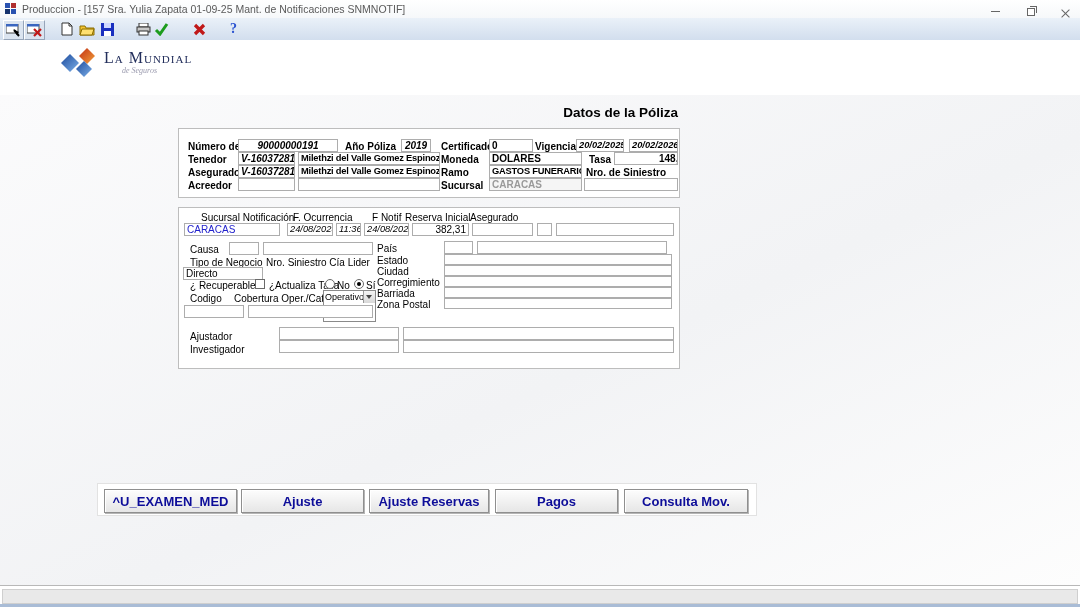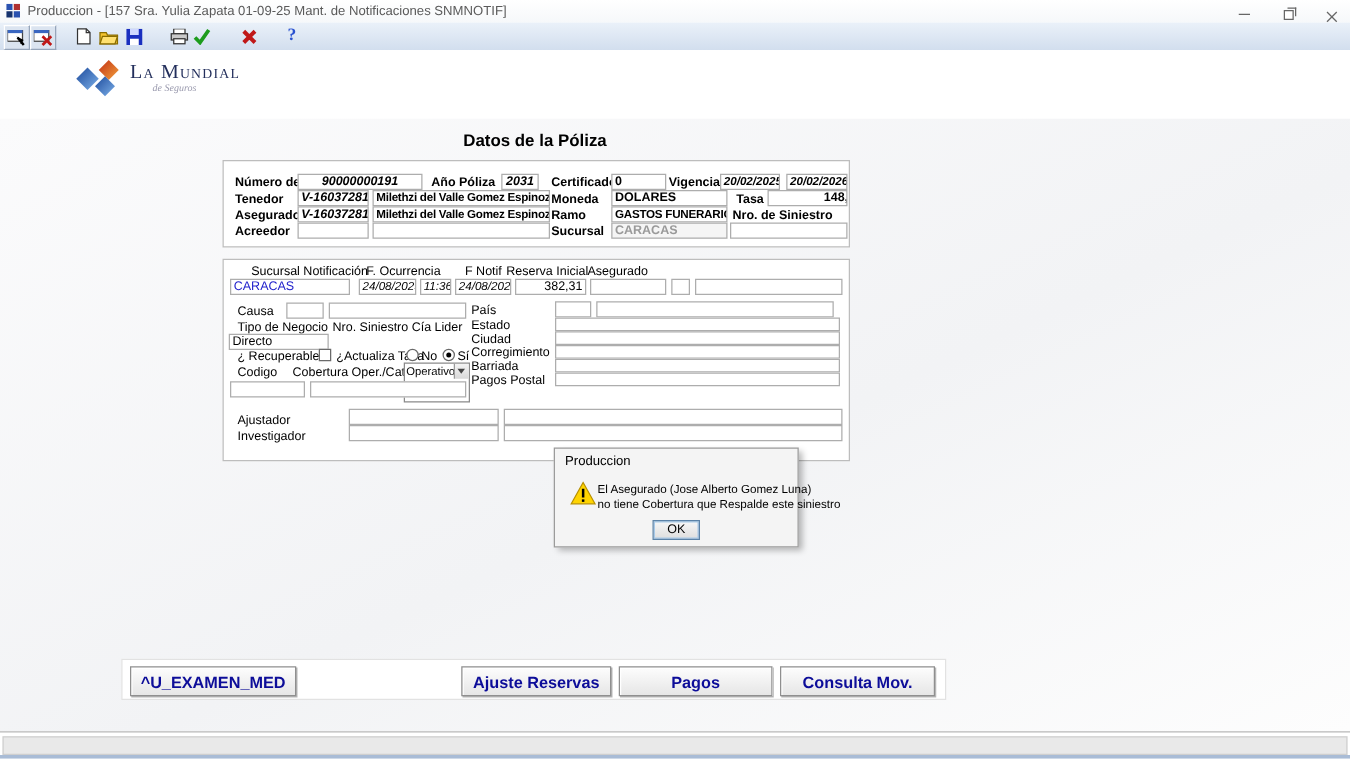--- a/index.html
+++ b/index.html
@@ -20,21 +20,21 @@
   .raised{background:#dbe4f0;border:1px solid;border-color:#ffffff #96a5ba #96a5ba #ffffff;}
   
   #header{left:0;top:40px;width:1080px;height:55px;background:#ffffff;}
   #brand-text{left:104px;top:9px;font-family:"Liberation Serif",serif;font-variant:small-caps;font-size:16px;letter-spacing:1px;color:#232f5c;}
   #brand-tagline{left:122px;top:26px;font-family:"Liberation Serif",serif;font-style:italic;font-size:8px;color:#9a9aae;}
   #bluebar{left:330px;top:57px;width:750px;height:24px;background:#15397d;color:#fff;}
   .bartext{position:absolute;top:4px;font-weight:bold;font-size:14px;letter-spacing:.5px;white-space:nowrap;}
   .social{position:absolute;top:4px;width:17px;height:16px;display:flex;align-items:center;justify-content:center;}
   
   #main{left:0;top:95px;width:1080px;height:490px;background:linear-gradient(155deg,#fbfbfc 0%,#f2f3f5 55%,#fdfdfd 100%);}
-  #page-title{left:178px;top:10px;width:500px;text-align:center;font-size:13.5px;font-weight:bold;color:#000;}
+  #page-title{left:178px;top:10px;width:500px;text-align:right;font-size:13.5px;font-weight:bold;color:#000;}
   .panel{position:absolute;background:#fff;border:1px solid #bdbdbd;}
   .lbl{position:absolute;font-size:10px;font-weight:bold;color:#000;white-space:nowrap;}
   .lbl2{position:absolute;font-size:10px;color:#000;white-space:nowrap;}
   .fld{position:absolute;box-sizing:border-box;height:13px;background:#fff;border:1px solid #adadad;font-size:10px;font-weight:bold;line-height:11px;padding:0 2px;white-space:nowrap;overflow:hidden;}
   .n{font-weight:normal;}
   .c{text-align:center;font-style:italic;}
   .r{text-align:right;}
   .tight{font-size:9.3px;letter-spacing:-.2px;}
   .blue-val{color:#2222cc;}
   .disabled{background:#f5f5f5;color:#9a9a9a;}
@@ -43,21 +43,21 @@
   .radio.sel:after{content:"";position:absolute;left:2px;top:2px;width:4px;height:4px;border-radius:50%;background:#000;}
   .ddfld{position:absolute;box-sizing:border-box;height:32px;background:#fff;border:1px solid #8a8a8a;font-size:9px;line-height:12px;padding:0 1px;overflow:hidden;}
   .ddbtn{position:absolute;right:0;top:0;width:11px;height:12px;background:linear-gradient(#f4f4f4,#d8d8d8);border-left:1px solid #9a9a9a;}
   .ddbtn:after{content:"";position:absolute;left:2px;top:4px;border:3px solid transparent;border-top:4px solid #444;}
   
   #dialog{left:443px;top:263px;width:194px;height:78px;background:#f4f4f4;border:1px solid #9b9b9b;box-shadow:3px 3px 5px rgba(0,0,0,.28);z-index:10;}
   #dialog-title{left:8px;top:4px;font-size:10.5px;color:#000;}
   .dlgline{position:absolute;left:34px;width:154px;text-align:center;font-size:9.3px;color:#000;white-space:nowrap;}
   #ok-btn{left:78px;top:57px;width:38px;height:16px;background:linear-gradient(#f7f7f7,#dedede);border:1px solid #5c83a8;box-shadow:inset 0 0 0 1px #a7c9e8;font-size:10px;text-align:center;line-height:14px;box-sizing:border-box;}
   
-  #actions-bar{left:97px;top:388px;width:660px;height:33px;background:#fff;border:1px solid #e2e2e2;box-sizing:border-box;margin-top:44px;}
+  #actions-bar{left:97px;top:388px;width:660px;height:33px;background:#fff;border:1px solid #e2e2e2;box-sizing:border-box;}
   .act-btn{position:absolute;top:5px;height:24px;background:linear-gradient(#fdfdfd,#e6e6e6);border:1px solid #8f8f8f;box-shadow:inset 1px 1px 0 #ffffff,1px 1px 0 #b5b5b5;color:#0d0d99;font-weight:bold;font-size:13px;display:flex;align-items:center;justify-content:center;white-space:nowrap;overflow:hidden;box-sizing:border-box;}
   
   #bottom-line{left:0;top:585px;width:1080px;height:1px;background:#b8b8b8;}
   #bottom-bar{left:2px;top:589px;width:1076px;height:15px;background:#e9e9e9;border:1px solid #cfcfcf;box-sizing:border-box;}
   #bottom-edge{left:0;top:604px;width:1080px;height:3px;background:#a9bcd6;}
   svg{display:block;}
 </style>
 </head>
 <body>
 
@@ -188,21 +188,21 @@
   </div>
 </div>
 
 <div class="abs" id="main">
   <div class="abs" id="page-title">Datos de la Póliza</div>
 
   <div class="panel" style="left:178px;top:33px;width:500px;height:68px;">
     <span class="lbl" style="left:9px;top:12px;">Número de</span>
     <span class="fld c" style="left:59px;top:10px;width:100px;">90000000191</span>
     <span class="lbl" style="left:166px;top:12px;">Año Póliza</span>
-    <span class="fld c" style="left:222px;top:10px;width:30px;">2031</span>
+    <span class="fld c" style="left:222px;top:10px;width:30px;">2019</span>
     <span class="lbl" style="left:262px;top:12px;">Certificado</span>
     <span class="fld" style="left:310px;top:10px;width:44px;">0</span>
     <span class="lbl" style="left:356px;top:12px;">Vigencia</span>
     <span class="fld c" style="left:397px;top:10px;width:48px;font-size:9.3px;">20/02/2025</span>
     <span class="fld c" style="left:450px;top:10px;width:49px;font-size:9.3px;">20/02/2026</span>
 
     <span class="lbl" style="left:9px;top:25px;">Tenedor</span>
     <span class="fld c" style="left:59px;top:23px;width:57px;">V-16037281</span>
     <span class="fld tight" style="left:119px;top:23px;width:142px;">Milethzi del Valle Gomez Espinoz</span>
     <span class="lbl" style="left:262px;top:25px;">Moneda</span>
@@ -264,54 +264,42 @@
       <span class="ddbtn"></span>
     </span>
     <span class="fld" style="left:5px;top:97px;width:60px;"></span>
     <span class="fld" style="left:69px;top:97px;width:125px;"></span>
 
     <span class="lbl2" style="left:198px;top:35px;text-align:center;">País</span>
     <span class="lbl2" style="left:198px;top:47px;">Estado</span>
     <span class="lbl2" style="left:198px;top:58px;">Ciudad</span>
     <span class="lbl2" style="left:198px;top:69px;">Corregimiento</span>
     <span class="lbl2" style="left:198px;top:80px;">Barriada</span>
-    <span class="lbl2" style="left:198px;top:91px;">Pagos Postal</span>
+    <span class="lbl2" style="left:198px;top:91px;">Zona Postal</span>
 
     <span class="fld" style="left:265px;top:33px;width:29px;"></span>
     <span class="fld" style="left:298px;top:33px;width:190px;"></span>
     <span class="fld" style="left:265px;top:46px;width:228px;height:11px;"></span>
     <span class="fld" style="left:265px;top:57px;width:228px;height:11px;"></span>
     <span class="fld" style="left:265px;top:68px;width:228px;height:11px;"></span>
     <span class="fld" style="left:265px;top:79px;width:228px;height:11px;"></span>
     <span class="fld" style="left:265px;top:90px;width:228px;height:11px;"></span>
 
     <span class="lbl2" style="left:11px;top:123px;">Ajustador</span>
     <span class="lbl2" style="left:11px;top:136px;">Investigador</span>
     <span class="fld" style="left:100px;top:119px;width:120px;"></span>
     <span class="fld" style="left:100px;top:132px;width:120px;"></span>
     <span class="fld" style="left:224px;top:119px;width:271px;"></span>
     <span class="fld" style="left:224px;top:132px;width:271px;"></span>
   </div>
 
-  <div class="abs" id="dialog">
-    <span class="abs" id="dialog-title">Produccion</span>
-    <span class="abs" style="left:12px;top:26px;">
-      <svg width="21" height="19">
-          <polygon points="10.5,1 20,18 1,18" fill="#ffd400" stroke="#b89000" stroke-width="1"></polygon>
-          <rect x="9.5" y="6" width="2" height="7" fill="#000"></rect>
-          <rect x="9.5" y="14.5" width="2" height="2" fill="#000"></rect>
-        </svg>
-    </span>
-    <div class="dlgline" style="top:27px;">El Asegurado (Jose Alberto Gomez Luna)</div>
-    <div class="dlgline" style="top:39px;">no tiene Cobertura que Respalde este siniestro</div>
-    <div class="abs" id="ok-btn">OK</div>
-  </div>
 
   <div class="abs" id="actions-bar">
     <div class="act-btn" style="left:6px;width:133px;">^U_EXAMEN_MED</div>
+    <div class="act-btn" style="left:143px;width:123px;">Ajuste</div>
     <div class="act-btn" style="left:271px;width:120px;">Ajuste Reservas</div>
     <div class="act-btn" style="left:397px;width:123px;">Pagos</div>
     <div class="act-btn" style="left:526px;width:124px;">Consulta Mov.</div>
   </div>
 </div>
 
 <div class="abs" id="bottom-line"></div>
 <div class="abs" id="bottom-bar"></div>
 <div class="abs" id="bottom-edge"></div>
 

